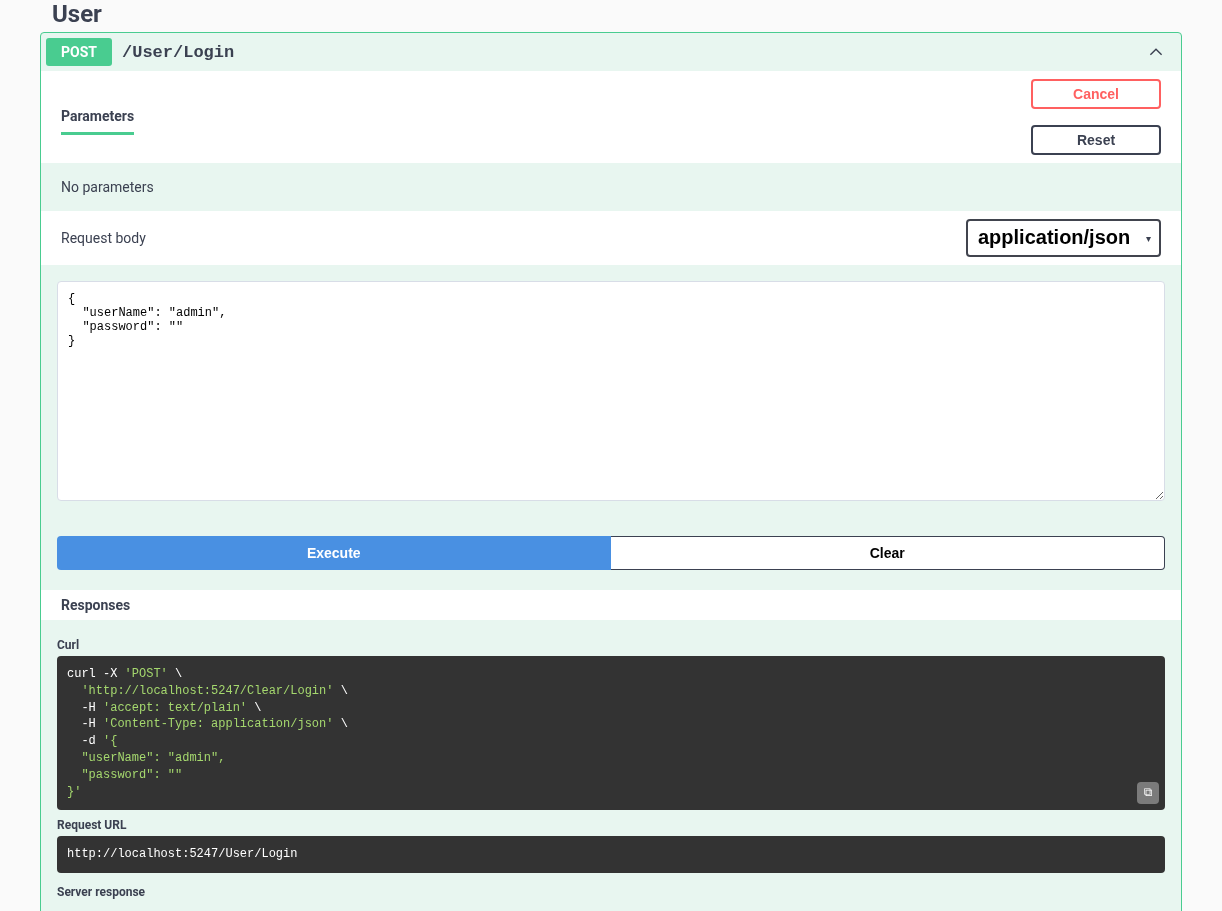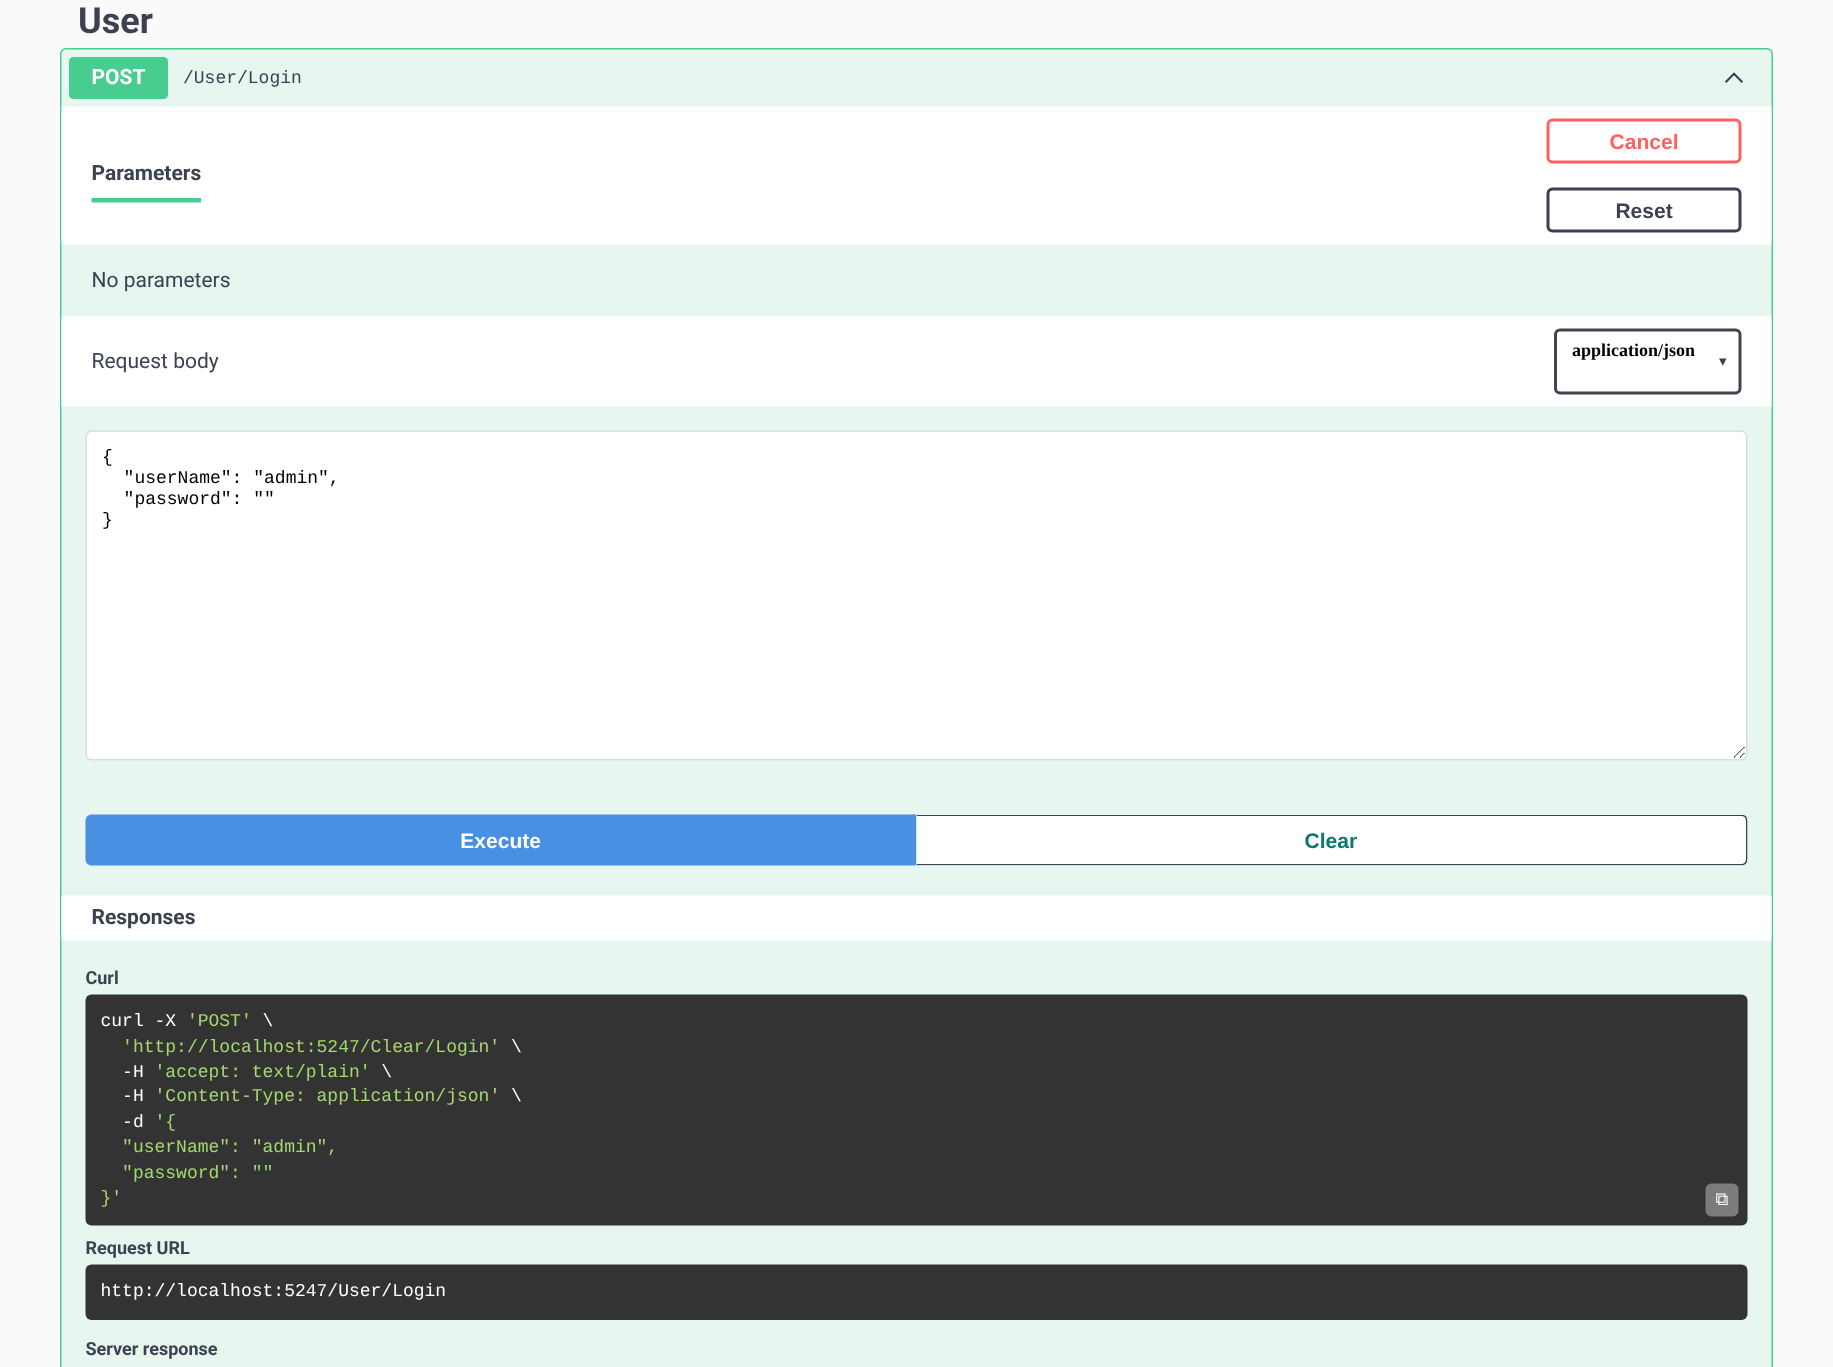--- a/index.html
+++ b/index.html
@@ -33,22 +33,22 @@
     color: #fff;
     font-weight: 700;
     padding: 6px 15px;
     border-radius: 3px;
     font-size: 14px;
     min-width: 64px;
     text-align: center;
   }
   .path {
     font-family: "Courier New", monospace;
-    font-weight: 400;
-    font-size: 12px;
+    font-weight: 700;
+    font-size: 17px;
     color: #3b4151;
     margin-left: 10px;
     flex: 1;
   }
   .chevron {
     width: 20px; height: 20px;
     display:flex;align-items:center;justify-content:center;
     color:#3b4151;
     margin-right: 10px;
   }
@@ -96,27 +96,26 @@
     display:flex;
     align-items:center;
     justify-content:space-between;
     padding: 8px 20px;
     background:#fff;
   }
   .req-body-label { font-size:14px; }
   .content-type-sel {
     border: 2px solid #41444e;
     border-radius: 4px;
-    padding: 5px 28px 21px 10px;
-    font-weight:700;
-    font-size:12px;
+    padding: 5px 28px 7px 10px;
+    font-weight:700;
+    font-size:20px;
     background:#fff;
     appearance:none;
     position:relative;
-    font-family:Liberation Serif, serif;
   }
   .sel-wrap { position:relative; }
   .sel-wrap .chev {
     position:absolute; right:10px; top:50%; transform:translateY(-50%);
     pointer-events:none; font-size:10px; color:#3b4151;
   }
   .body-area {
     padding: 16px;
   }
   .body-textarea {
@@ -150,21 +149,21 @@
   .btn-clear {
     flex:1;
     background:#fff;
     border:1px solid #3b4151;
     border-left:none;
     font-weight:700;
     padding:8px 0;
     font-size:14px;
     border-radius: 0 4px 4px 0;
     cursor:pointer;
-    color:#0f766e;
+    color:#000000;
   }
   .responses-header {
     background:#fff;
     padding: 7px 20px;
     font-weight:700;
   }
   .subhead {
     font-weight:700;
     font-size:12px;
     padding: 8px 0 4px 0;

